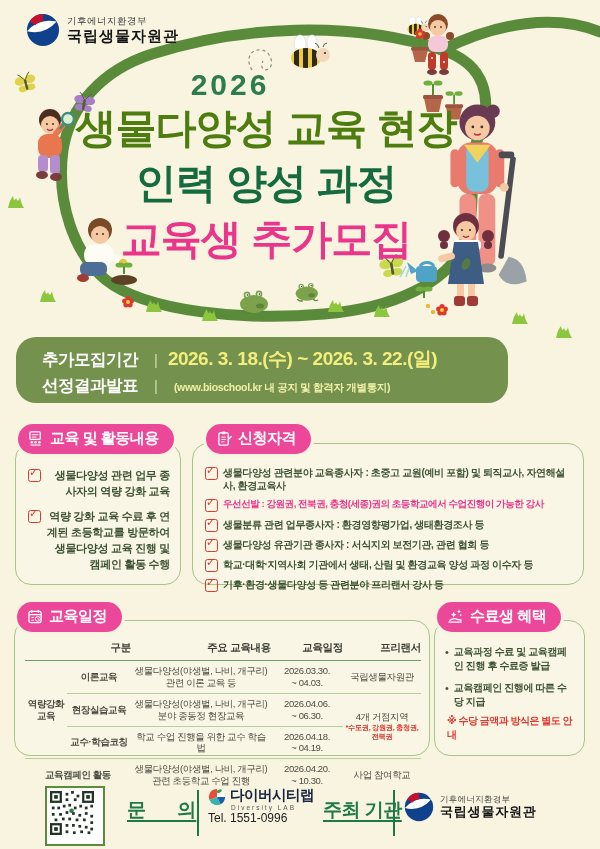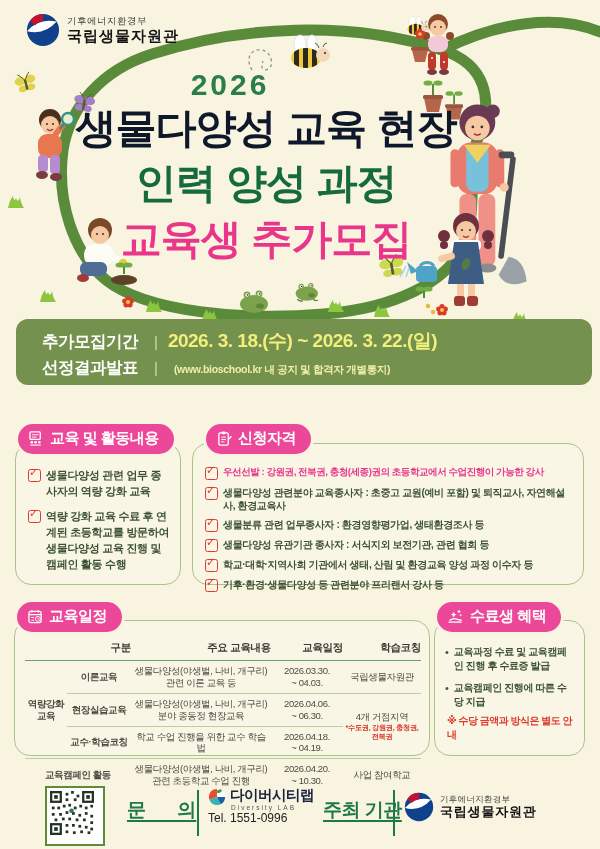--- a/index.html
+++ b/index.html
@@ -6,50 +6,50 @@
   .poster{position:relative;width:600px;height:849px;background:#f8f4e0;overflow:hidden;}
 
   
   .hero-art{position:absolute;left:0;top:0;width:600px;height:345px;}
   .gov-logo{position:absolute;left:26px;top:13px;display:flex;align-items:center;gap:7px;}
   .gov-logo .t1{font-size:9.5px;color:#3c3c3c;letter-spacing:.5px;line-height:1.2;}
   .gov-logo .t2{font-size:15px;font-weight:bold;color:#141414;letter-spacing:1px;line-height:1.2;}
   .hero-year{position:absolute;left:90px;top:68px;width:280px;text-align:center;
              font-size:30px;font-weight:bold;color:#2c7d4a;letter-spacing:3px;}
   .hero-l1{position:absolute;left:40px;top:108px;width:452px;text-align:center;
-           font-size:41px;font-weight:800;color:#0f172a;letter-spacing:-1px;line-height:1;}
+           font-size:41px;font-weight:800;color:#4d7c0f;letter-spacing:-1px;line-height:1;}
   .hero-l2{position:absolute;left:40px;top:163px;width:452px;text-align:center;
            font-size:41px;font-weight:800;color:#156a3e;letter-spacing:-1px;line-height:1;}
   .hero-l3{position:absolute;left:40px;top:219px;width:452px;text-align:center;
            font-size:41px;font-weight:800;color:#e9368b;letter-spacing:-1px;line-height:1;}
 
   
-  .band{position:absolute;left:16px;top:319px;width:576px;height:66px;background:#75914e;
-        border-radius:12px;box-sizing:border-box;padding:9px 0 0 26px;}
+  .band{position:absolute;left:16px;top:337px;width:492px;height:66px;background:#75914e;
+        border-radius:20px;box-sizing:border-box;padding:9px 0 0 26px;}
   .band-row{display:flex;align-items:baseline;margin-bottom:3px;white-space:nowrap;}
   .band-label{display:inline-block;width:110px;font-size:16.5px;font-weight:bold;color:#ffffff;letter-spacing:-.5px;}
   .band-div{color:#cfdcb0;font-size:15px;margin:0 10px 0 2px;}
   .band-value{font-size:19px;font-weight:bold;color:#f3ef7c;letter-spacing:-.5px;}
   .band-note{font-size:10.5px;font-weight:bold;color:#eff0a8;margin-left:6px;letter-spacing:-.3px;}
 
   
   .pill{position:absolute;display:flex;align-items:center;gap:6px;background:#ec4899;color:#fff;
         border-radius:20px;padding:5px 15px 6px 11px;font-size:15px;font-weight:bold;
         border:3px solid #f8f4e0;letter-spacing:-.5px;z-index:3;}
   .box{position:absolute;border:1.5px solid #a8c48b;border-radius:16px;box-sizing:border-box;background:rgba(255,255,255,0.18);}
   .box-activities{left:15px;top:443px;width:166px;height:142px;padding:24px 10px 8px 12px;}
   .box-eligibility{left:192px;top:443px;width:392px;height:142px;padding:22px 8px 6px 12px;}
   .box-schedule{left:14px;top:620px;width:416px;height:136px;padding:18px 10px 6px 10px;}
   .box-benefits{left:434px;top:620px;width:151px;height:136px;padding:24px 8px 6px 10px;}
 
   .chk-item{display:flex;gap:5px;margin-bottom:9px;}
   .chk-item.tight{margin-bottom:6px;}
   .chk{flex:0 0 auto;width:11px;height:11px;border:1.6px solid #e0392f;border-radius:2.5px;position:relative;margin-top:1px;}
   .chk::after{content:"✓";position:absolute;left:0px;top:-4px;font-size:11px;font-weight:bold;color:#e0392f;}
-  .chk-text{font-size:11px;font-weight:bold;color:#3c5233;line-height:1.45;letter-spacing:-.3px;}
+  .chk-text{font-size:11px;font-weight:bold;color:#3c5233;line-height:1.45;letter-spacing:-.3px;text-align:right;}
   .elig-text{font-size:10px;font-weight:bold;color:#3c5233;line-height:1.3;letter-spacing:-.35px;}
   .elig-text.pink{color:#e9368b;white-space:nowrap;font-size:9.6px;letter-spacing:-.5px;}
 
   
   table.sched{border-collapse:collapse;width:396px;table-layout:fixed;}
   table.sched th{font-size:10.5px;font-weight:bold;color:#3b3b33;padding:2px 0 5px 0;
                  border-bottom:1.7px solid #69a06a;letter-spacing:-.3px;text-align:right;}
   table.sched td{font-size:9.5px;color:#4c4c42;text-align:center;vertical-align:middle;
                  padding:4px 1px;letter-spacing:-.4px;line-height:1.25;}
   td.grp{font-weight:bold;}
@@ -348,25 +348,25 @@
       <rect x="2" y="2" width="10" height="13" rx="1.5" fill="none" stroke="#fff" stroke-width="1.4"></rect>
       <rect x="5" y="0.5" width="4" height="3" rx="1" fill="#fff"></rect>
       <path d="M4.5,6.5 h5 M4.5,9 h5 M4.5,11.5 h3.5" stroke="#fff" stroke-width="1"></path>
       <path d="M12,8 l3,-3 l1,1 l-3,3 Z" fill="#fff"></path>
     </svg>
     <span>신청자격</span>
   </div>
   <div class="box box-eligibility">
     <div class="chk-item tight">
       <span class="chk"></span>
+      <span class="elig-text">생물다양성 관련분야 교육종사자 : 초중고 교원(예비 포함) 및 퇴직교사, 자연해설사, 환경교육사</span>
+    </div>
+    <div class="chk-item tight">
+      <span class="chk"></span>
       <span class="elig-text pink">우선선발 : 강원권, 전북권, 충청(세종)권의 초등학교에서 수업진행이 가능한 강사</span>
-    </div>
-    <div class="chk-item tight">
-      <span class="chk"></span>
-      <span class="elig-text">생물다양성 관련분야 교육종사자 : 초중고 교원(예비 포함) 및 퇴직교사, 자연해설사, 환경교육사</span>
     </div>
     <div class="chk-item tight">
       <span class="chk"></span>
       <span class="elig-text">생물분류 관련 업무종사자 : 환경영향평가업, 생태환경조사 등</span>
     </div>
     <div class="chk-item tight">
       <span class="chk"></span>
       <span class="elig-text">생물다양성 유관기관 종사자 : 서식지외 보전기관, 관련 협회 등</span>
     </div>
     <div class="chk-item tight">
@@ -396,21 +396,21 @@
           <col style="width:64px">
           <col style="width:140px">
           <col style="width:72px">
           <col style="width:78px">
         </colgroup>
       <thead>
         <tr>
           <th colspan="2">구분</th>
           <th>주요 교육내용</th>
           <th>교육일정</th>
-          <th>학습코칭</th>
+          <th>프리랜서</th>
         </tr>
       </thead>
       <tbody>
         <tr>
           <td class="grp" rowspan="3">역량강화 교육</td>
           <td class="cat">이론교육</td>
           <td class="cont">생물다양성(야생벌, 나비, 개구리) 관련 이론 교육 등</td>
           <td class="date">
             <span style="display:block">2026.03.30.</span>
             <span style="display:block">~ 04.03.</span>

